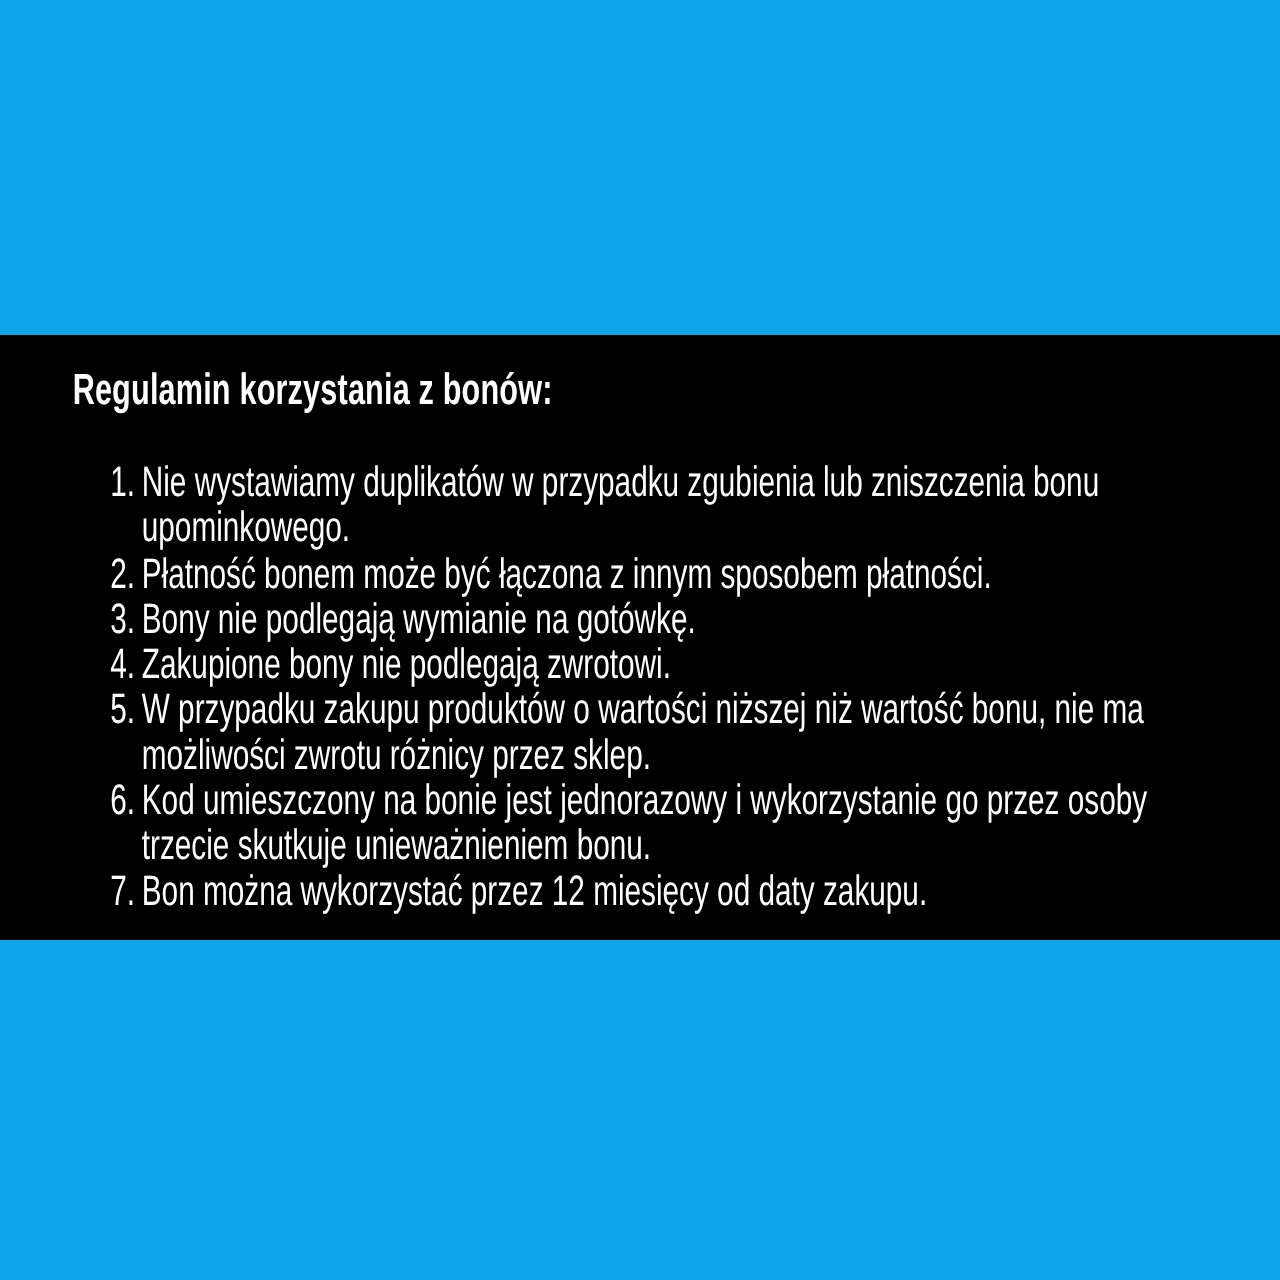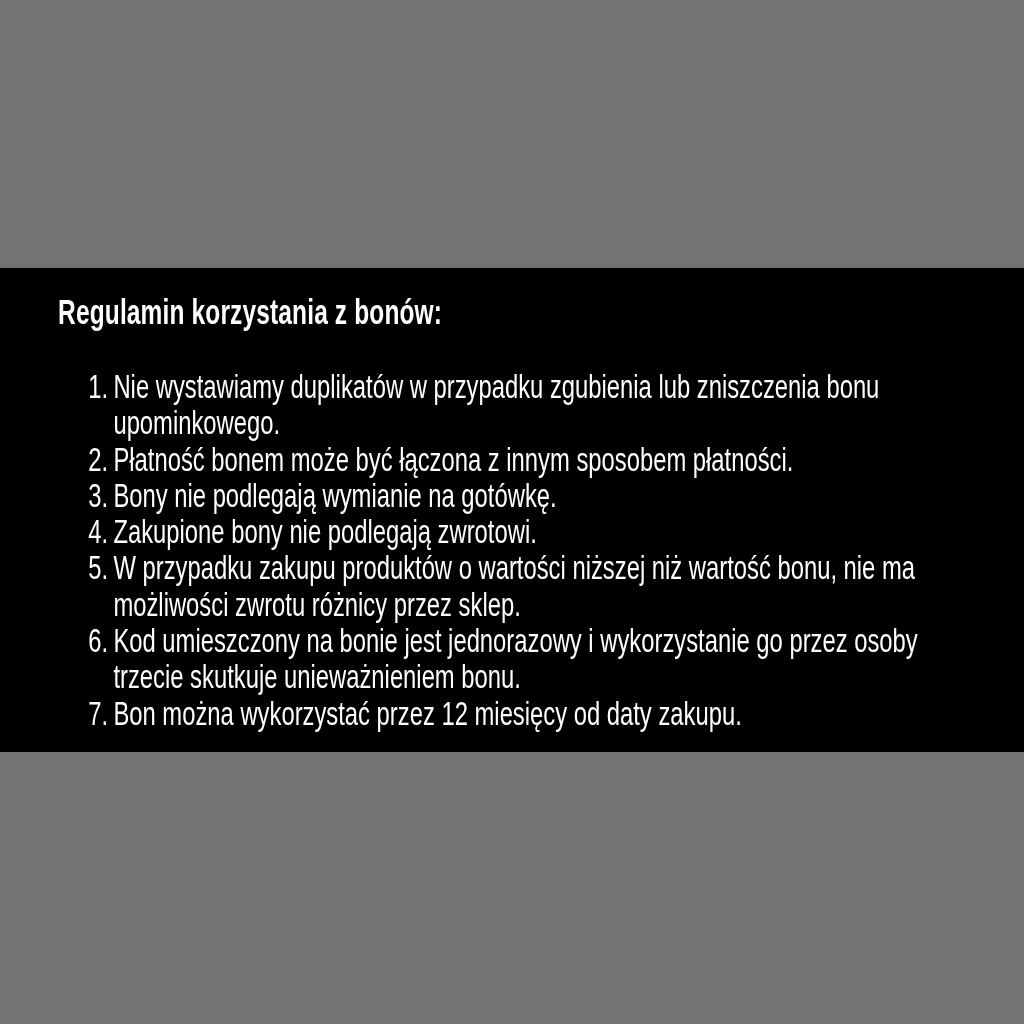--- a/index.html
+++ b/index.html
@@ -9,21 +9,21 @@
     height: 1024px;
     overflow: hidden;
     background: #ffffff;
     font-family: "Liberation Sans", sans-serif;
   }
 
   .canvas {
     position: relative;
     width: 1024px;
     height: 1024px;
-    background: #737373;
+    background: #0ea5e9;
   }
 
   .rules-panel {
     position: absolute;
     top: 268px;
     left: 0;
     width: 1024px;
     height: 484px;
     background: #000000;
     color: #ffffff;

